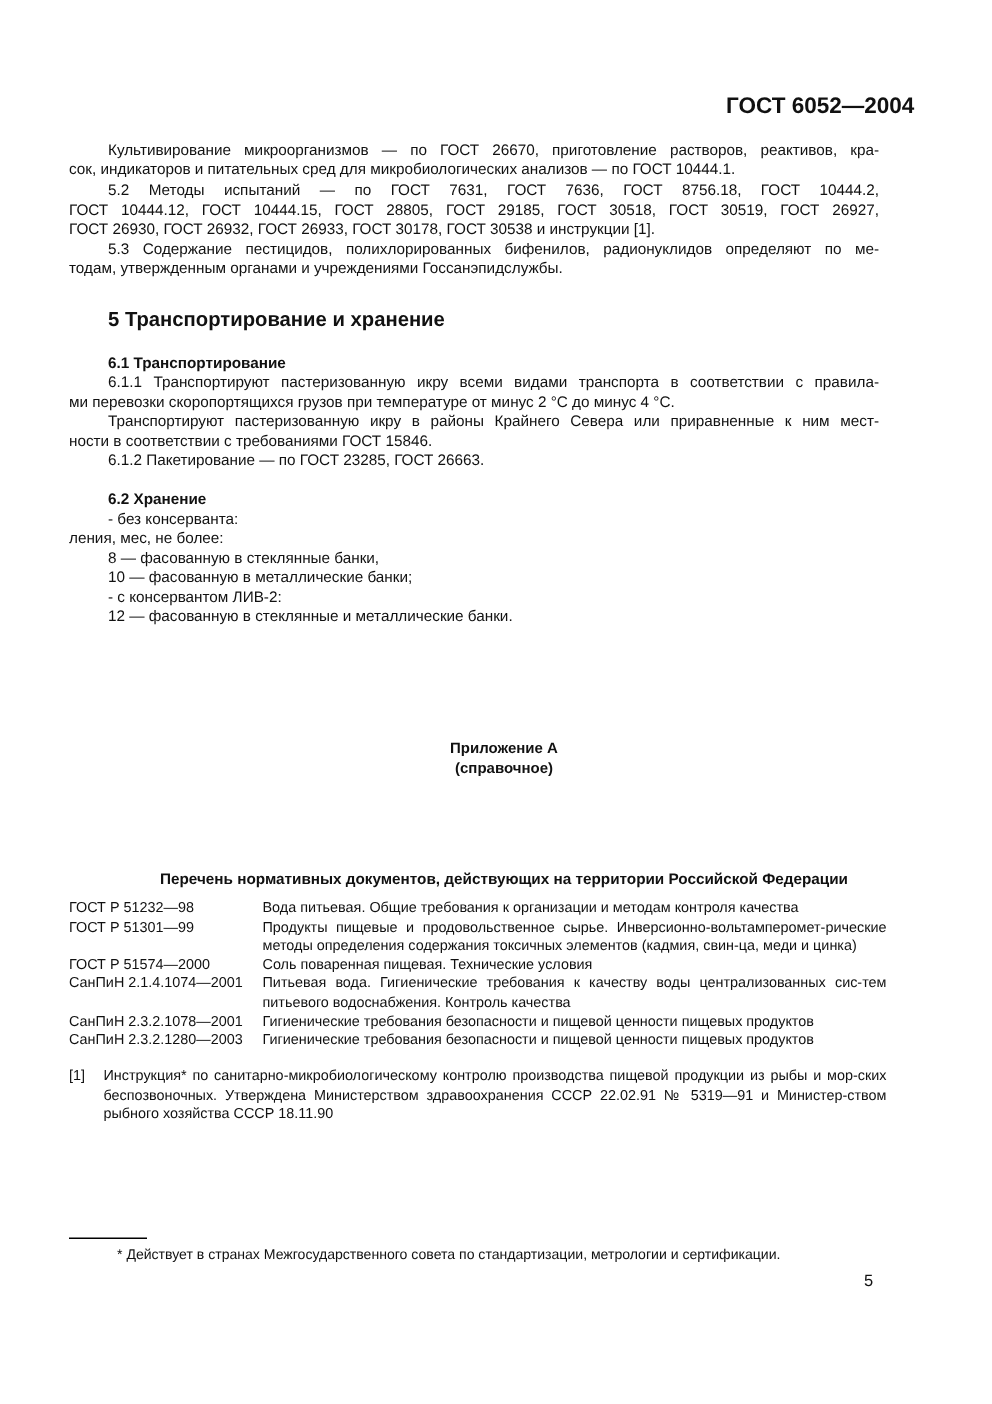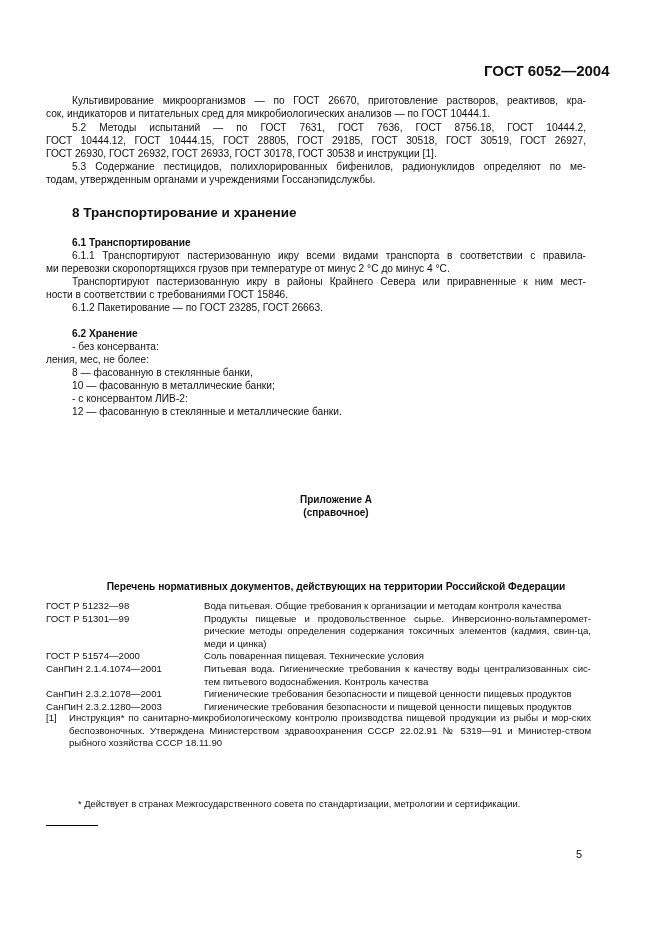--- a/index.html
+++ b/index.html
@@ -10,26 +10,26 @@
   .p { position: absolute; left: 46px; width: 540px; line-height: 13px; text-align: justify; }
   .ind { text-indent: 26px; }
   .ind2 { padding-left: 26px; }
   .line { display: block; white-space: nowrap; }
   .just { display: block; text-align: justify; text-align-last: justify; }
   .h1 { position: absolute; left: 72px; top: 205px; font-weight: bold; font-size: 13.5px; }
   .h2 { font-weight: bold; }
   .center { position: absolute; left: 46px; width: 580px; text-align: center; font-weight: bold; }
   .reftab { position: absolute; left: 46px; top: 600px; width: 545px; border-collapse: collapse; }
   .reftab td { vertical-align: top; padding: 0; line-height: 12.6px; font-size: 9.6px; }
-  .reftab td.code { width: 158px; white-space: nowrap; }
+  .reftab td.code { width: 129px; white-space: nowrap; }
   .ref1 { position: absolute; left: 46px; top: 712px; width: 545px; font-size: 9.6px; line-height: 12.6px; }
   .ref1 .num { position: absolute; left: 0; top: 0; }
   .ref1 .txt { padding-left: 23px; text-align: justify; }
   .fnline { position: absolute; left: 46px; top: 825px; width: 52px; height: 0; border-top: 1.5px solid #000; }
-  .fn { position: absolute; left: 78px; top: 798px; font-size: 9.4px; }
+  .fn { position: absolute; left: 78px; top: 830px; font-size: 9.4px; }
   .pg { position: absolute; left: 576px; top: 848px; font-size: 11px; }
 </style>
 </head>
 <body>
 
 <div class="abs hdr">ГОСТ 6052—2004</div>
 
 <div class="p" style="top:94px;">
   <span class="just ind">Культивирование микроорганизмов — по ГОСТ 26670, приготовление растворов, реактивов, кра-</span>
   <span class="line">сок, индикаторов и питательных сред для микробиологических анализов — по ГОСТ 10444.1.</span>
@@ -37,21 +37,21 @@
 <div class="p" style="top:121px;">
   <span class="just ind">5.2 Методы испытаний — по ГОСТ 7631, ГОСТ 7636, ГОСТ 8756.18, ГОСТ 10444.2,</span>
   <span class="just">ГОСТ 10444.12, ГОСТ 10444.15, ГОСТ 28805, ГОСТ 29185, ГОСТ 30518, ГОСТ 30519, ГОСТ 26927,</span>
   <span class="line">ГОСТ 26930, ГОСТ 26932, ГОСТ 26933, ГОСТ 30178, ГОСТ 30538 и инструкции [1].</span>
 </div>
 <div class="p" style="top:160px;">
   <span class="just ind">5.3 Содержание пестицидов, полихлорированных бифенилов, радионуклидов определяют по ме-</span>
   <span class="line">тодам, утвержденным органами и учреждениями Госсанэпидслужбы.</span>
 </div>
 
-<div class="h1">8 Транспортирование и хранение</div>
+<div class="h1">5 Транспортирование и хранение</div>
 
 <div class="p" style="top:236px;">
   <span class="line ind2 h2">6.1 Транспортирование</span>
   <span class="just ind">6.1.1 Транспортируют пастеризованную икру всеми видами транспорта в соответствии с правила-</span>
   <span class="line">ми перевозки скоропортящихся грузов при температуре от минус 2 °С до минус 4 °С.</span>
   <span class="just ind">Транспортируют пастеризованную икру в районы Крайнего Севера или приравненные к ним мест-</span>
   <span class="line">ности в соответствии с требованиями ГОСТ 15846.</span>
   <span class="line ind2">6.1.2 Пакетирование — по ГОСТ 23285, ГОСТ 26663.</span>
 </div>
 

